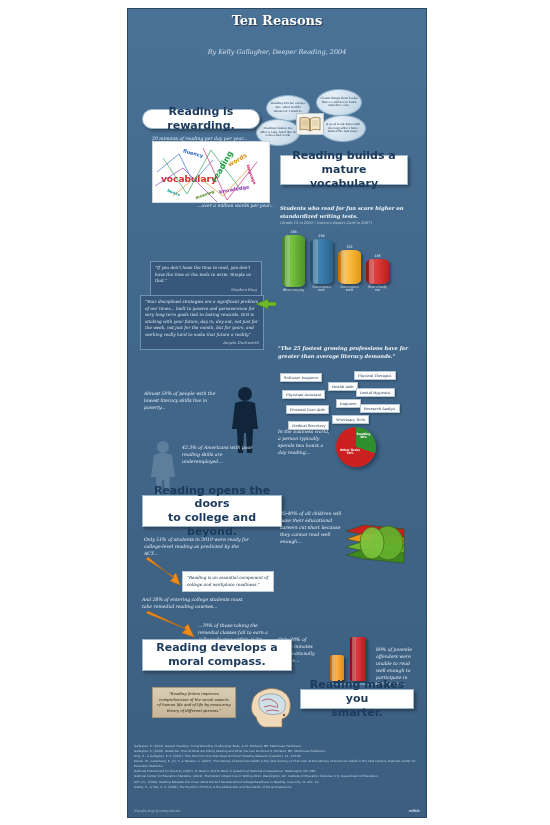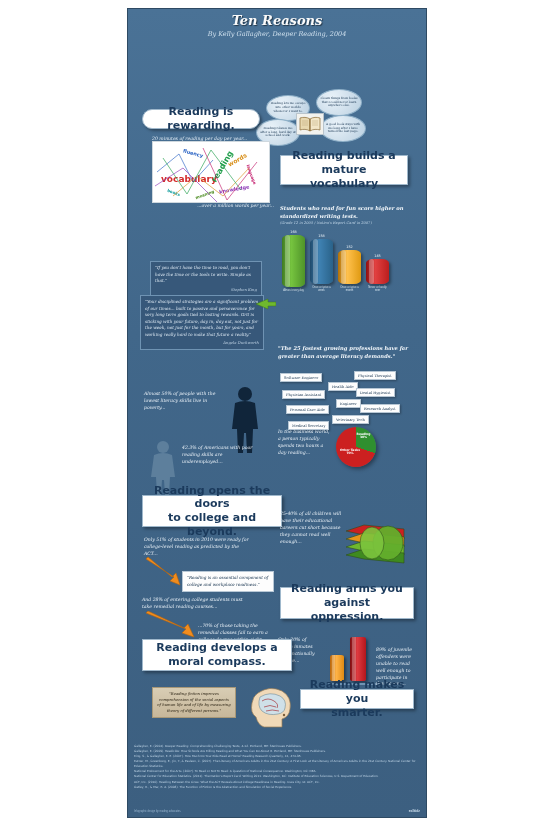--- a/index.html
+++ b/index.html
@@ -29,29 +29,28 @@
     margin-top: 12px;
   }
   .subtitle {
     text-align: center;
     font-family: "DejaVu Serif", serif;
     font-weight: bold;
     font-size: 13px;
     color: #fbfbfb;
     text-shadow: 1px 1px 1px rgba(0,0,0,.5);
     margin-top: 4px;
-    font-style: italic;
   }
   .byline {
     text-align: center;
     font-family: "DejaVu Serif", serif;
     font-style: italic;
     font-size: 6.5px;
     color: #cfe0ee;
-    margin-top: 2px;
+    margin-top: 20px;
   }
   
   .plaque {
     position: absolute;
     background: #ffffff;
     border: 1px solid #9fb8cc;
     box-shadow: 2px 2px 3px rgba(0,0,0,.35);
     display: flex; align-items: center; justify-content: center;
     text-align: center;
     font-family: "DejaVu Sans", sans-serif;
@@ -314,22 +313,20 @@
   <div class="quotebox" style="left:54px;top:562px;width:92px;background:#fdfdfd;border-color:#b8c8d6;color:#13304c;">
     <span>"Reading is an essential component of college and workplace readiness."</span>
   </div>
 
   <div class="micro em" style="left:14px;top:588px;width:104px;">And 28% of entering college students must take remedial reading courses...</div>
   <svg class="arrow" style="left:16px;top:602px;" width="52" height="28" aria-hidden="true">
     <path d="M2 2 L42 18 L38 22 L50 26 L44 13 L40 17 L4 0 Z" fill="#f08c1e" stroke="#b8650c" stroke-width="0.6"></path>
   </svg>
   <div class="micro em" style="left:70px;top:614px;width:78px;">...70% of those taking the remedial classes fail to earn a college degree within eight years...</div>
 
-  <div class="plaque md" style="left:152px;top:578px;width:134px;height:32px;white-space:pre-line;">Reading arms you
-against oppression.</div>
 
   <div class="micro em" style="left:150px;top:628px;width:42px;">Only 20% of prison inmates are functionally literate...</div>
   <div style="position:absolute;left:196px;top:626px;width:60px;height:50px;">
     <div class="colbar" style="left:6px;bottom:4px;width:14px;height:26px;background:linear-gradient(90deg,#b8650c,#ffb347 45%,#e08a12);"></div>
     <div class="colbar" style="left:26px;bottom:4px;width:16px;height:44px;background:linear-gradient(90deg,#7d0d11,#e03a40 45%,#b3161c);"></div>
     <div style="position:absolute;left:4px;bottom:0;width:52px;height:2px;background:#6f93b3;"></div>
   </div>
   <div class="micro em" style="left:248px;top:638px;width:40px;">89% of juvenile offenders were unable to read well enough to participate in their cases...</div>
 
   <div class="plaque md" style="left:14px;top:630px;width:150px;height:32px;white-space:pre-line;">Reading develops a

